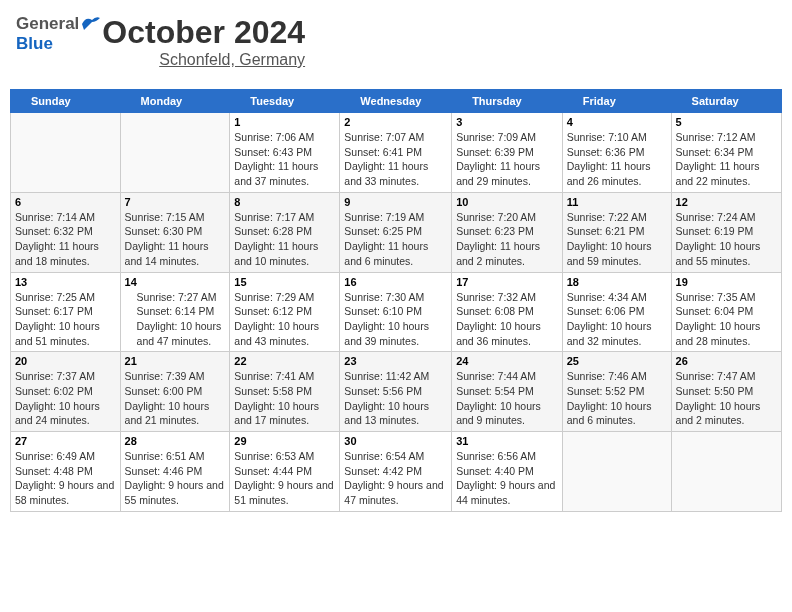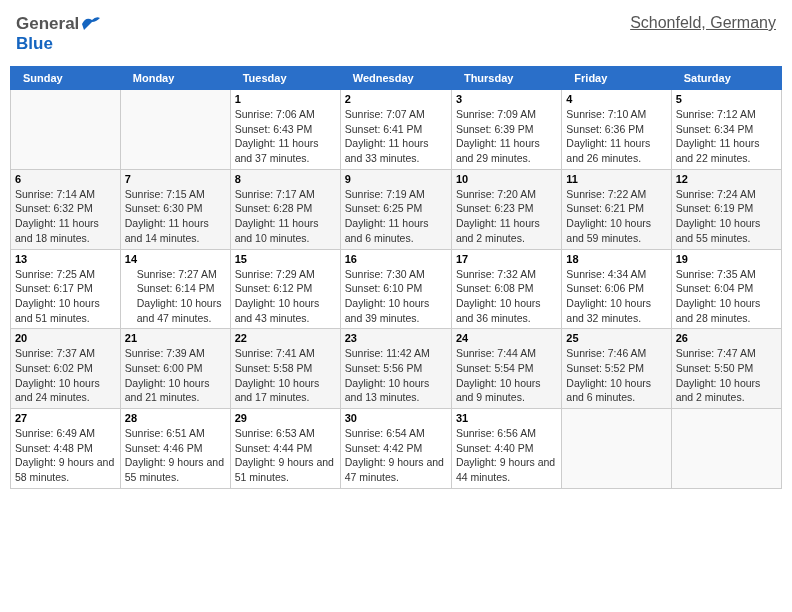--- a/index.html
+++ b/index.html
@@ -5,23 +5,22 @@
     * { box-sizing: border-box; margin: 0; padding: 0; }
     body {
       font-family: Arial, sans-serif;
       background: #fff;
       width: 792px;
       min-height: 612px;
       padding: 10px;
     }
     .header {
       display: flex;
-      justify-content: space-between;
       align-items: flex-start;
-      margin-bottom: 8px;
+      margin-bottom: 16px;
       padding: 4px 6px;
     }
     .logo {
       display: flex;
       flex-direction: column;
       align-items: flex-start;
     }
     .title-block {
       text-align: right;
     }
@@ -36,21 +35,21 @@
       text-decoration: underline;
     }
     .calendar {
       width: 100%;
       border-collapse: collapse;
       font-size: 10.5px;
     }
     .calendar thead th {
       background: #2a6fc9;
       color: #fff;
-      padding: 5px 12px;
+      padding: 5px 20px;
       text-align: left;
       font-size: 11px;
       font-weight: bold;
       border: 1px solid #2a6fc9;
     }
     .calendar tbody td {
       vertical-align: top;
       border: 1px solid #ccc;
       padding: 3px 4px;
       width: 113px;
@@ -92,20 +91,21 @@
       <span style="font-size:17px;font-weight:bold;color:#555;">General</span>
       <svg class="logo-bird" viewBox="0 0 22 16" xmlns="http://www.w3.org/2000/svg">
         <path d="M2,8 Q6,0 12,4 Q16,0 20,2 Q16,6 12,6 Q8,10 4,14 Z" fill="#1565c0"></path>
       </svg>
     </div>
     <div>
       <span style="font-size:17px;font-weight:bold;color:#1565c0;">Blue</span>
     </div>
   </div>
   <div class="title-block">
+    <div class="month-title">October 2024</div>
     <div class="location-title">Schonfeld, Germany</div>
   </div>
 </div>
 
 <table class="calendar">
   <thead>
     <tr>
     <th>Sunday</th>
         <th>Monday</th>
         <th>Tuesday</th>

